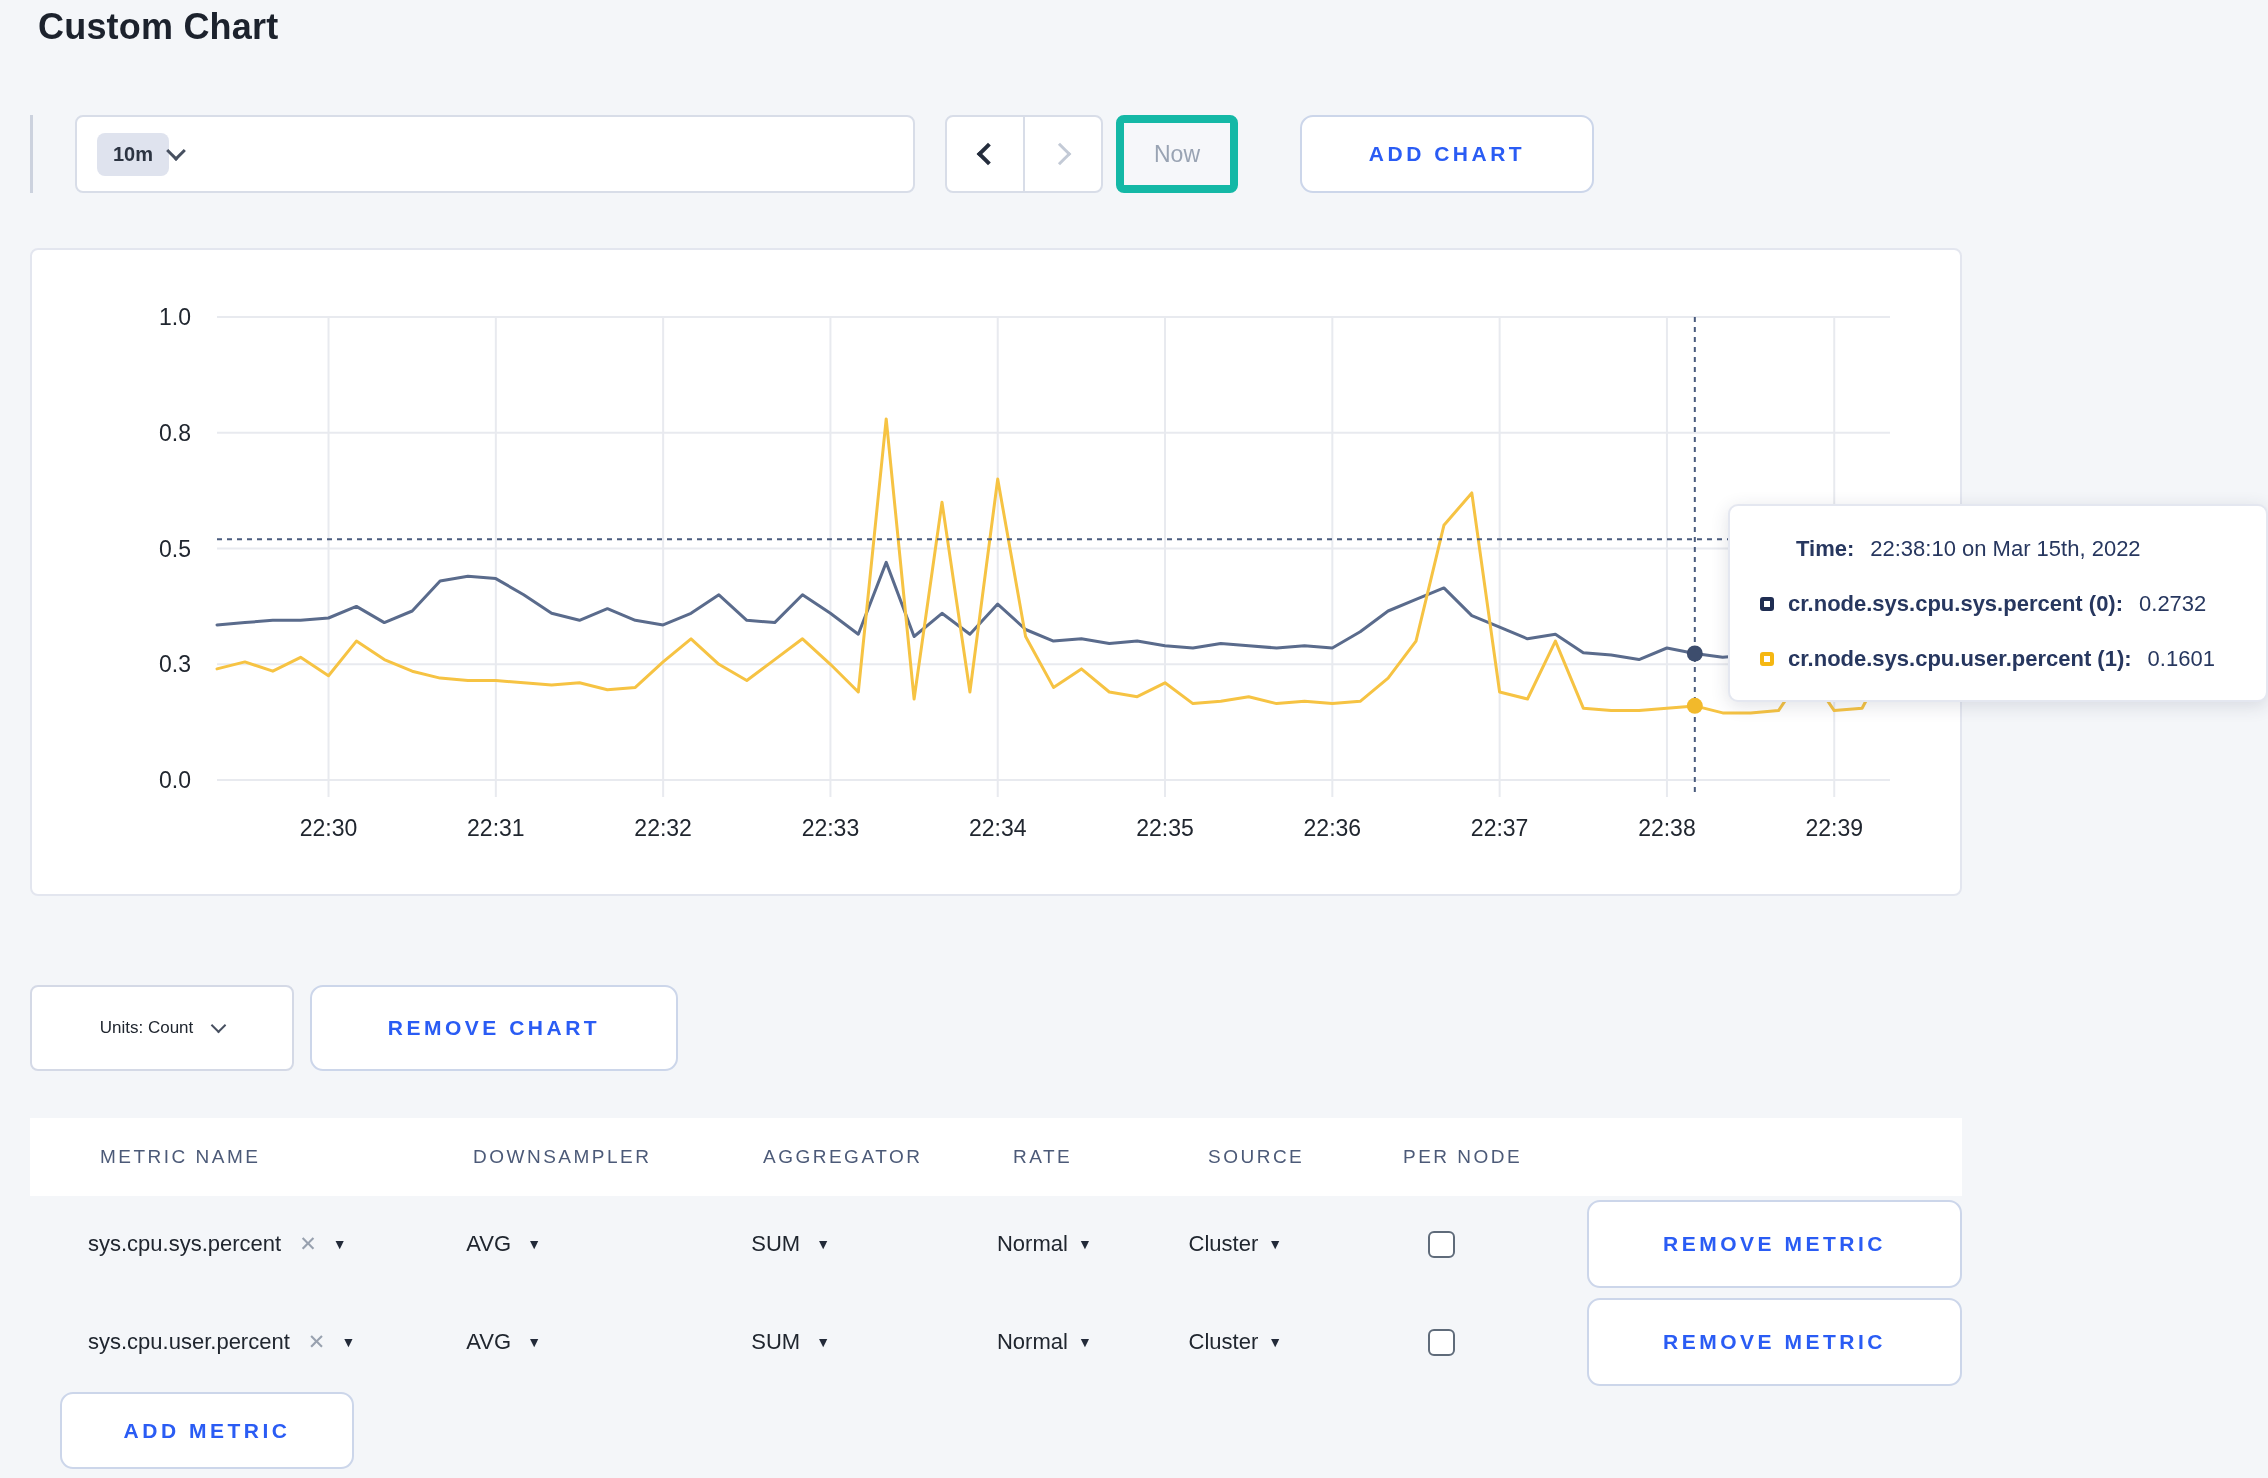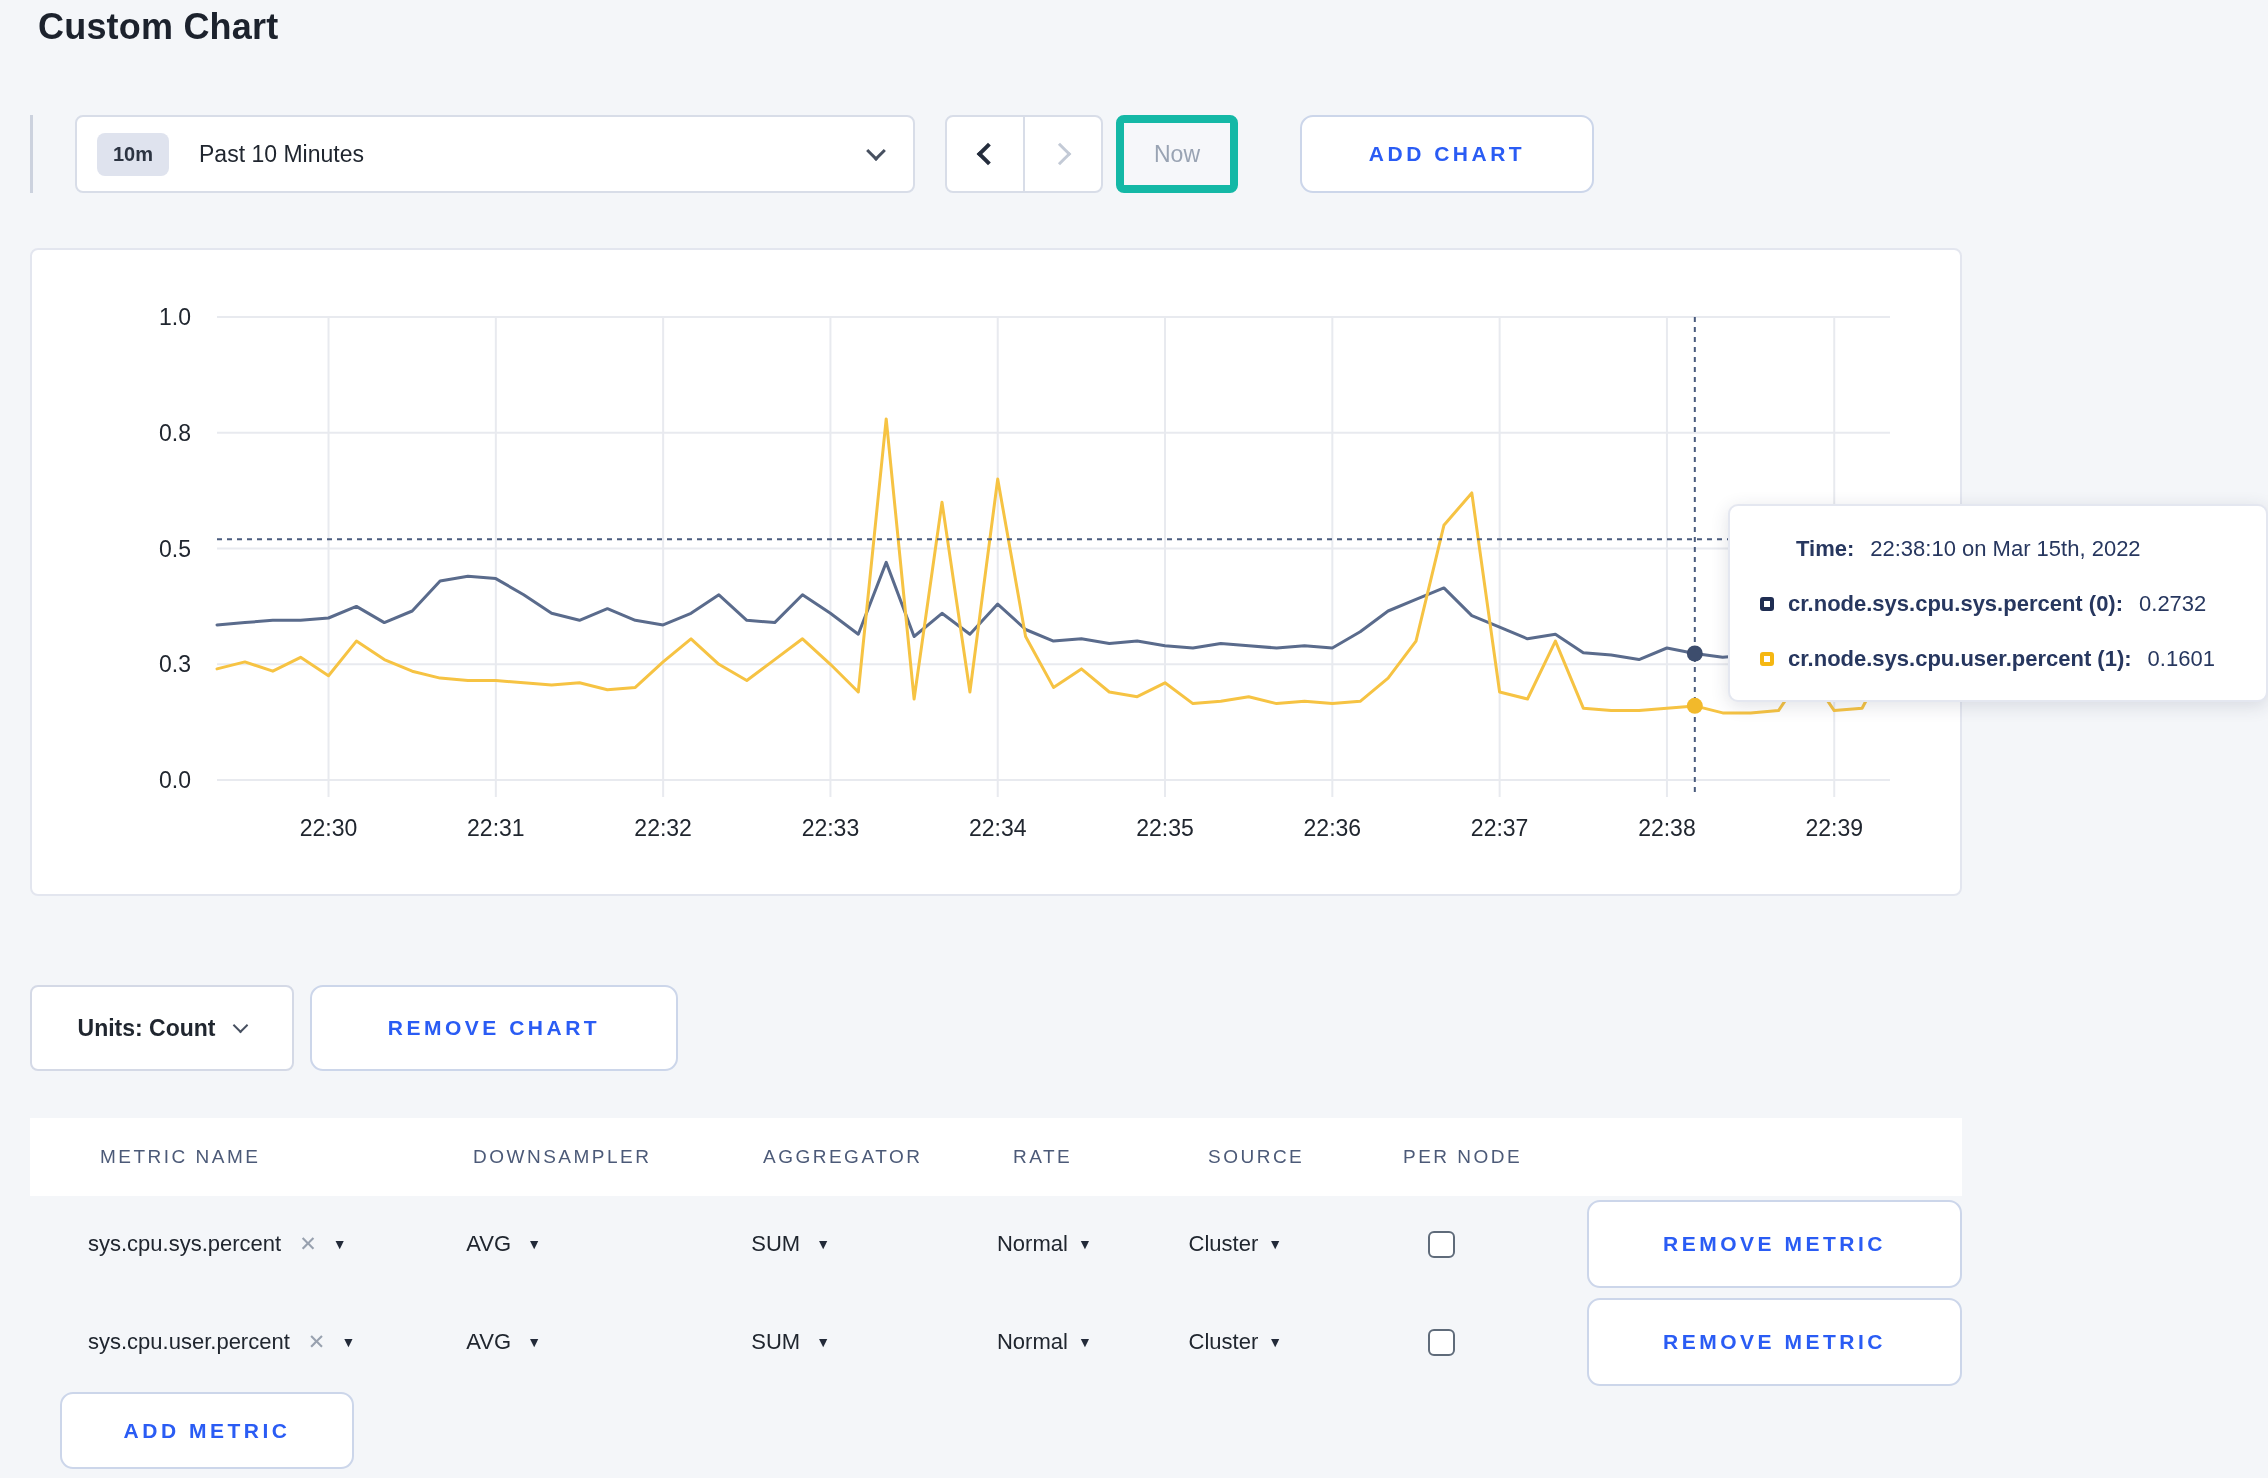--- a/index.html
+++ b/index.html
@@ -36,21 +36,21 @@
 
   .chart-tooltip { position:absolute; left:1696px; top:254px; width:540px; height:198px; background:#fff; border:2px solid #e4e7f0; border-radius:10px; box-shadow:0 4px 18px rgba(40,52,80,.14); z-index:5; padding:30px 30px 28px 30px; display:flex; flex-direction:column; justify-content:space-between; }
   .tt-row { display:flex; align-items:center; font-size:22px; color:#27375f; }
   .tt-row.time { padding-left:36px; }
   .tt-key { font-weight:bold; margin-right:16px; white-space:nowrap; }
   .tt-val { font-weight:normal; white-space:nowrap; }
   .tt-swatch { width:14px; height:14px; border:4px solid; border-radius:3px; background:#fff; margin-right:14px; flex:none; }
 
   
   .units-box { position:absolute; left:30px; top:985px; width:264px; height:86px; background:#fff; border:2px solid #d4d9e6; border-radius:8px; display:flex; align-items:center; justify-content:center; gap:20px; cursor:pointer; }
-  .units-label { font-size:23px; font-weight:bold; color:#20262f;text-align:center; }
+  .units-label { font-size:17px; font-weight:normal; color:#20262f;text-align:center; }
   .remove-chart-button { position:absolute; left:310px; top:985px; width:368px; height:86px; }
 
   
   .mt-head { position:absolute; left:30px; top:1118px; width:1932px; height:78px; background:#fff; display:flex; align-items:center; padding-left:58px; }
   .mt-head .hcell { font-size:19px; letter-spacing:2.5px; color:#4c5a78; font-weight:normal; }
   .c-metric { width:385px; } .c-ds { width:290px; } .c-agg { width:250px; } .c-rate { width:195px; } .c-src { width:195px; } .c-node { width:185px; } .c-act { flex:1;margin-left:25px; }
   .mt-head .c-metric { padding-left:12px; }
 
   .mt-row { position:absolute; left:30px; width:1932px; height:96px; display:flex; align-items:center; padding-left:58px; }
   .mt-row .cell { font-size:22px; color:#20262f; display:flex; align-items:center; }
@@ -67,21 +67,20 @@
 <body>
 
 <div class="page">
 
   <div class="page-title">Custom Chart</div>
 
   <div class="toolbar-rule"></div>
 
   <div class="time-dropdown">
     <span class="time-badge">10m</span>
-    <span class="time-label">Past 10 Minutes</span>
     <span class="chev"></span>
   </div>
 
   <div class="seg-nav">
     <button class="seg-btn">
         <span class="chev-left"></span>
       </button>
     <button class="seg-btn">
         <span class="chev-right"></span>
       </button>

